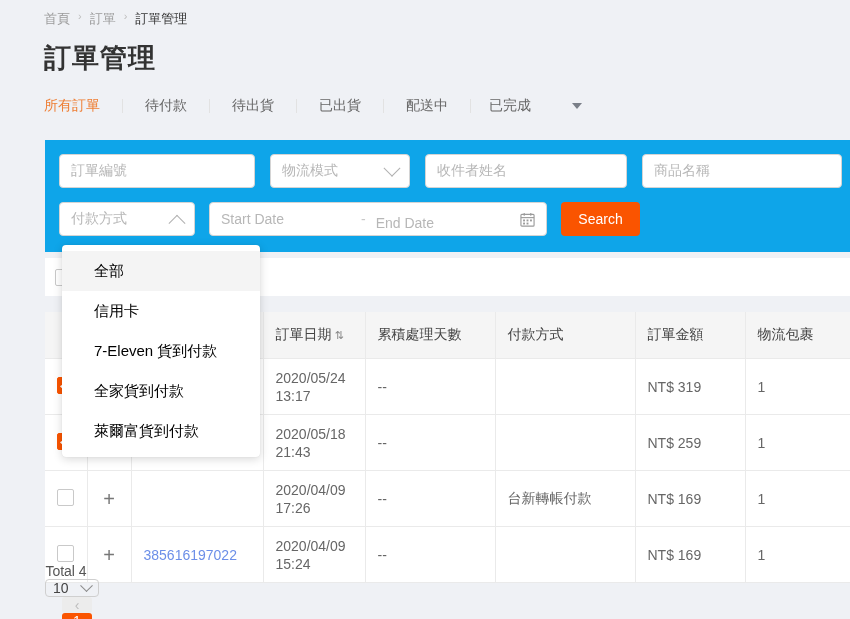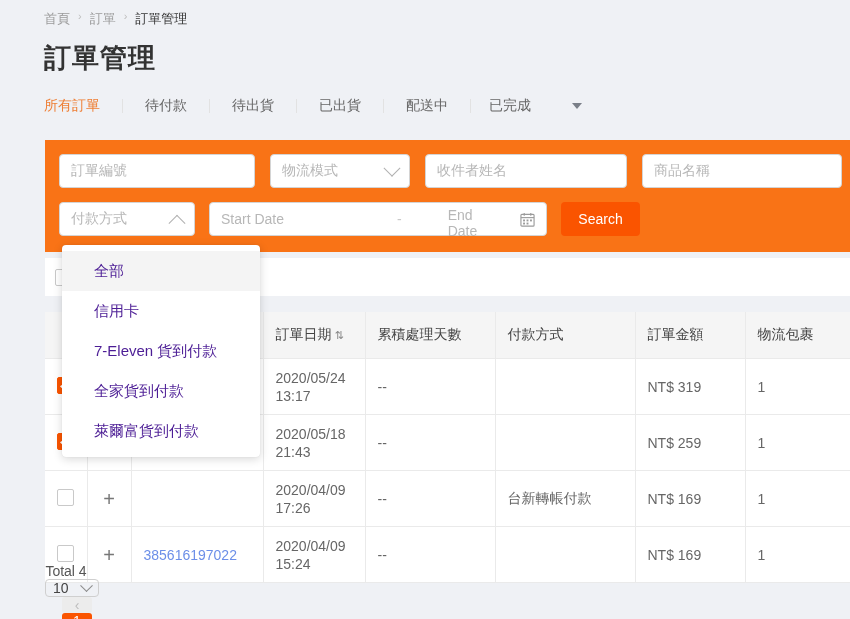--- a/index.html
+++ b/index.html
@@ -78,21 +78,21 @@
     border-right: 5px solid transparent;
     border-top: 6px solid #7a7f88;
   }
 
   
   .filter-card {
     position: absolute;
     left: 45px;
     top: 140px;
     width: 805px;
-    background: #f97316;
+    background: #0ea5e9;
     padding: 14px 0 16px 0;
     box-sizing: border-box;
   }
   .filter-row {
     display: flex;
     align-items: center;
     padding: 0 0 0 14px;
   }
   .filter-row + .filter-row { margin-top: 14px; }
 
@@ -132,21 +132,20 @@
     height: 34px;
     border: 1px solid #d4d4d4;
     border-radius: 4px;
     box-sizing: border-box;
     display: flex;
     align-items: center;
     padding: 0 11px;
     background: #fff;
     color: #b7b7b7;
     font-size: 14px;
-    gap: 36px;
   }
   .daterange .dstart { width: 136px; }
   .daterange .dsep { color: #c9c9c9; margin: 0 10px 0 4px; }
   .daterange .dend { flex: 1; margin-top: 8px; }
   .cal-icon { width: 15px; height: 15px; position: relative; }
   .cal-icon svg { display: block; }
 
   .search-btn {
     margin-left: 14px;
     height: 34px;
@@ -172,21 +171,21 @@
     box-shadow: 0 2px 10px rgba(0,0,0,.16), 0 0 1px rgba(0,0,0,.12);
     padding: 6px 0;
     z-index: 50;
     box-sizing: border-box;
   }
   .dropdown-item {
     height: 40px;
     line-height: 40px;
     padding: 0 0 0 32px;
     font-size: 15px;
-    color: #4c1d95;
+    color: #000000;
     cursor: pointer;
     white-space: nowrap;
   }
   .dropdown-item.selected { background: #f4f4f4; }
 
   
   .selectall-bar {
     position: absolute;
     left: 45px;
     top: 258px;

